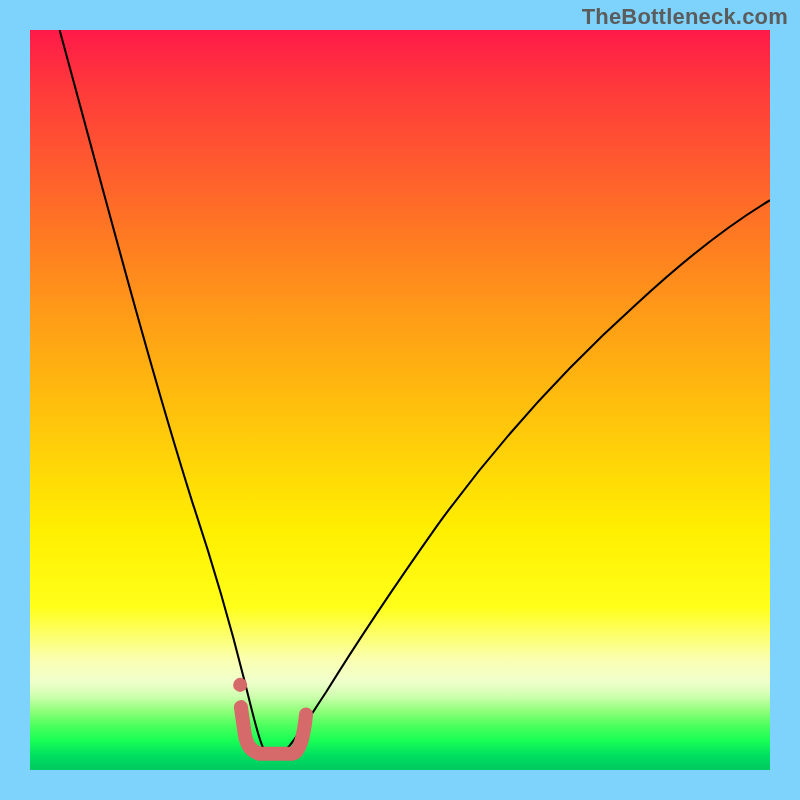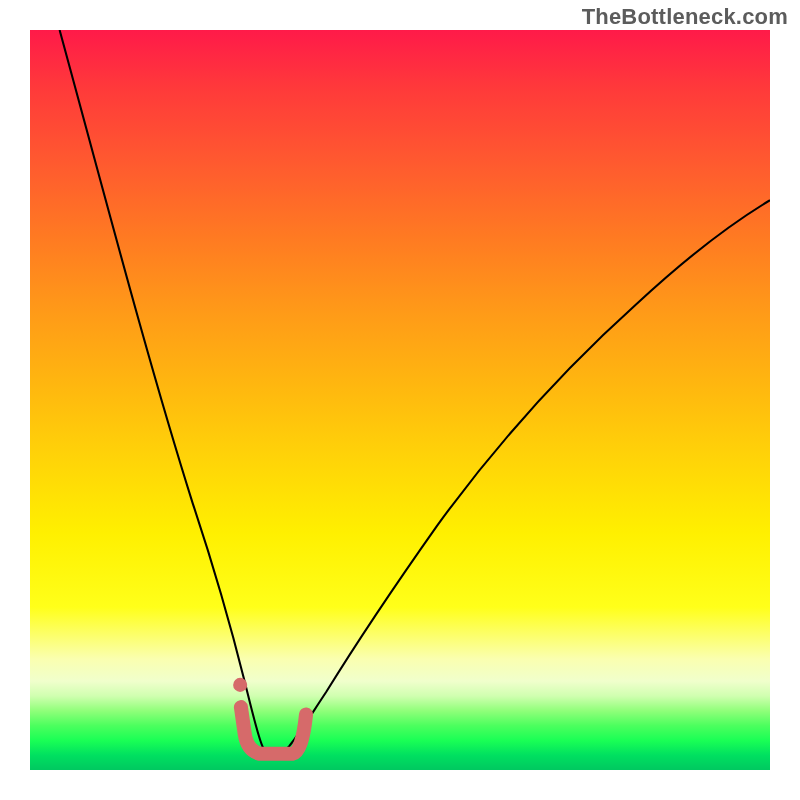--- a/index.html
+++ b/index.html
@@ -8,21 +8,21 @@
     width: 800px;
     height: 800px;
     background: #000;
     overflow: hidden;
     font-family: Arial, Helvetica, sans-serif;
   }
   .frame {
     position: relative;
     width: 800px;
     height: 800px;
-    background: #ffffff;
+    background: #7dd3fc;
   }
   .watermark {
     position: absolute;
     top: 4px;
     right: 12px;
     color: #5c5c5c;
     font-size: 22px;
     font-weight: 600;
     letter-spacing: 0.2px;
     z-index: 10;

